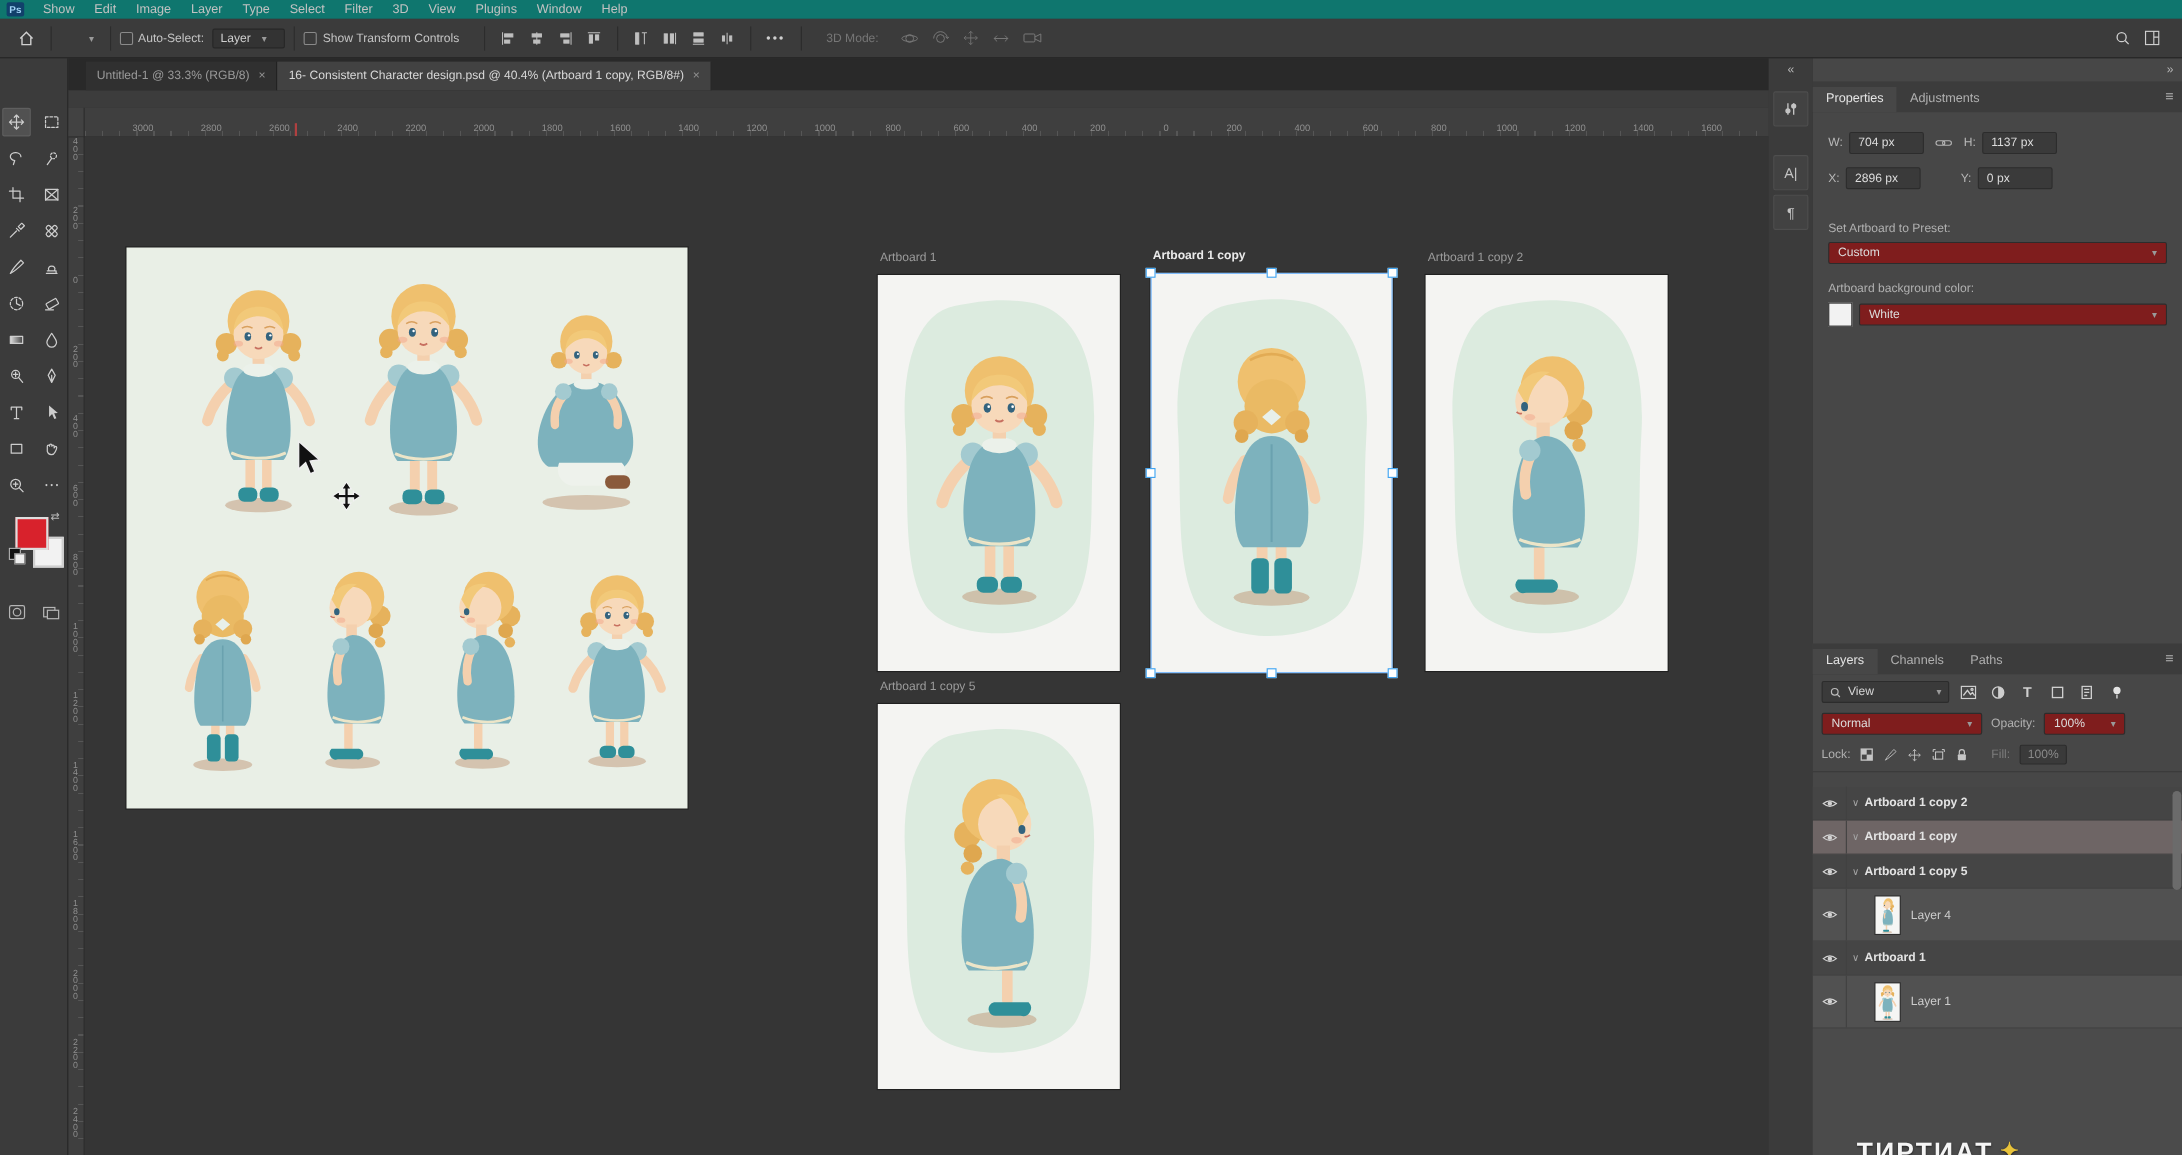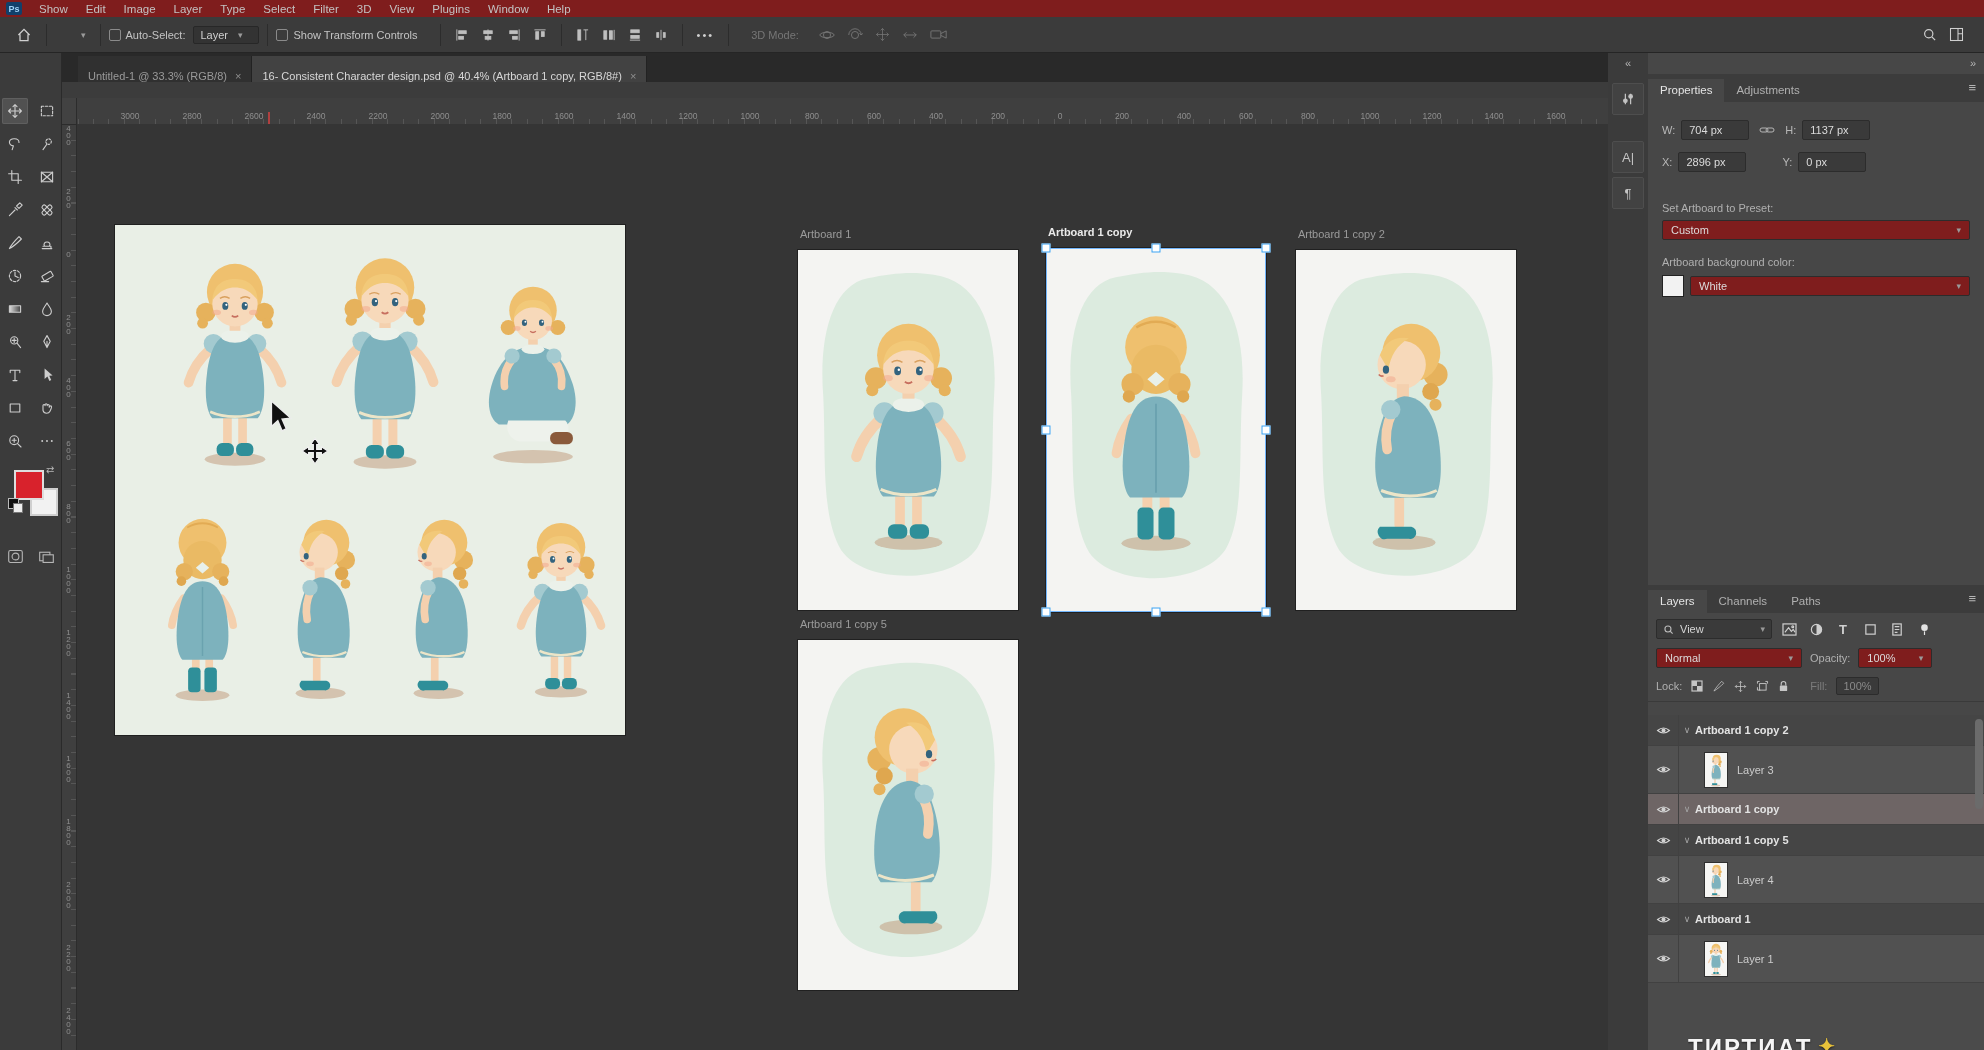--- a/index.html
+++ b/index.html
@@ -1,20 +1,20 @@
 <!DOCTYPE html>
 <html><head>
 <meta charset="utf-8">
 <style>
   html,body{margin:0;padding:0;background:#202020;font-family:"Liberation Sans",sans-serif;}
   #screen{position:relative;width:1984px;height:1050px;background:#353535;overflow:hidden;
           font-family:"Liberation Sans",sans-serif;color:#c9c9c9;}
   .abs{position:absolute;}
   
-  #menubar{position:absolute;left:0;top:0;width:100%;height:17px;background:#7f1d1d;
+  #menubar{position:absolute;left:0;top:0;width:100%;height:17px;background:#0f766e;
            display:flex;align-items:center;gap:0;font-size:11.5px;color:#c2c2c2;z-index:30;}
   #ps-logo{width:16px;height:13px;background:#11406b;color:#9fd1f5;font-size:9px;font-weight:bold;
            display:flex;align-items:center;justify-content:center;border-radius:2px;margin:0 8px 0 6px;}
   .mitem{padding:1px 9px;cursor:default;}
   
   #optbar{position:absolute;left:0;top:17px;width:100%;height:35px;background:#3b3b3b;
           border-bottom:1px solid #252525;display:flex;align-items:center;font-size:11px;z-index:29;}
   .osep{width:1px;height:22px;background:#2c2c2c;margin:0 8px;}
   .obtn{display:flex;align-items:center;justify-content:center;height:26px;padding:0 6px;border-radius:2px;}
   .chk{width:10px;height:10px;border:1px solid #8a8a8a;border-radius:2px;background:#3b3b3b;margin-right:5px;}
@@ -32,21 +32,21 @@
   #swatches{position:relative;height:70px;margin-top:10px;}
   #fg-swatch{position:absolute;left:14px;top:6px;width:26px;height:26px;border:2px solid #dedede;}
   #bg-swatch{position:absolute;left:30px;top:24px;width:24px;height:24px;border:2px solid #cfcfcf;}
   #mini-default{position:absolute;left:8px;top:34px;width:9px;height:9px;background:#111;border:1px solid #bbb;}
   #mini-default:after{content:"";position:absolute;left:4px;top:4px;width:8px;height:8px;background:#eee;border:1px solid #777;}
   #swap-arrows{position:absolute;left:46px;top:0px;color:#b9b9b9;font-size:10px;}
   .below-tools{display:flex;justify-content:center;gap:14px;margin-top:14px;}
   
   #tabbar{position:absolute;left:62px;top:52px;width:1546px;height:30px;background:#292929;display:flex;
           align-items:flex-end;z-index:18;}
-  .dtab{height:26px;display:flex;align-items:flex-end;padding:0 10px;font-size:11px;gap:8px;
+  .dtab{height:26px;display:flex;align-items:center;padding:0 10px;font-size:11px;gap:8px;
         border-right:1px solid #222;margin-top:38px;}
   .dtab.inactive{background:#303030;color:#9a9a9a;}
   .dtab.active{background:#424242;color:#d8d8d8;}
   .tclose{font-size:11px;color:#8f8f8f;}
   #substrip{position:absolute;left:62px;top:82px;width:1546px;height:16px;background:#3c3c3c;}
   #hruler{position:absolute;left:62px;top:98px;width:1546px;height:26px;background:#3f3f3f;
           border-bottom:1px solid #2c2c2c;overflow:hidden;
           background-image:repeating-linear-gradient(to right,#565656 0 1px,transparent 1px 15.5px);
           background-size:100% 5px;background-position:0 100%;background-repeat:no-repeat;}
   .hrl{position:absolute;bottom:3px;font-size:8.5px;color:#8f8f8f;transform:translateX(-50%);}
@@ -948,31 +948,20 @@
         <div id="layerlist">
           <div class="lrow head">
             <span class="eyebox">
                 <svg width="15" height="11">
                   <use href="#i-eye"></use>
                 </svg>
               </span>
             <span class="chev">∨</span>
             <span class="lname b">Artboard 1 copy 2</span>
           </div>
-          <div class="lrow lay">
-            <span class="eyebox">
-                <svg width="15" height="11">
-                  <use href="#i-eye"></use>
-                </svg>
-              </span>
-            <span class="lthumb"><svg width="22" height="34" viewBox="0 0 120 200">
-                  <use href="#gs"></use>
-                </svg></span>
-            <span class="lname">Layer 3</span>
-          </div>
           <div class="lrow head selrow">
             <span class="eyebox">
                 <svg width="15" height="11">
                   <use href="#i-eye"></use>
                 </svg>
               </span>
             <span class="chev">∨</span>
             <span class="lname b">Artboard 1 copy</span>
           </div>
           <div class="lrow head">

